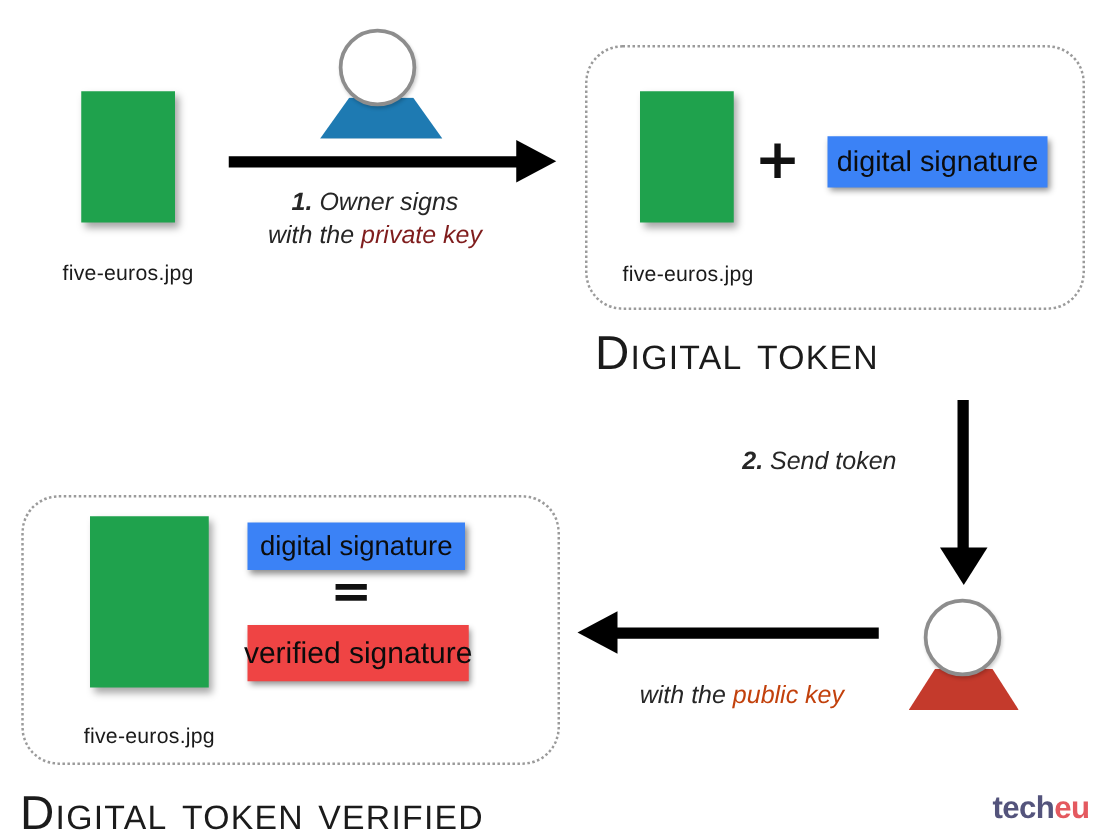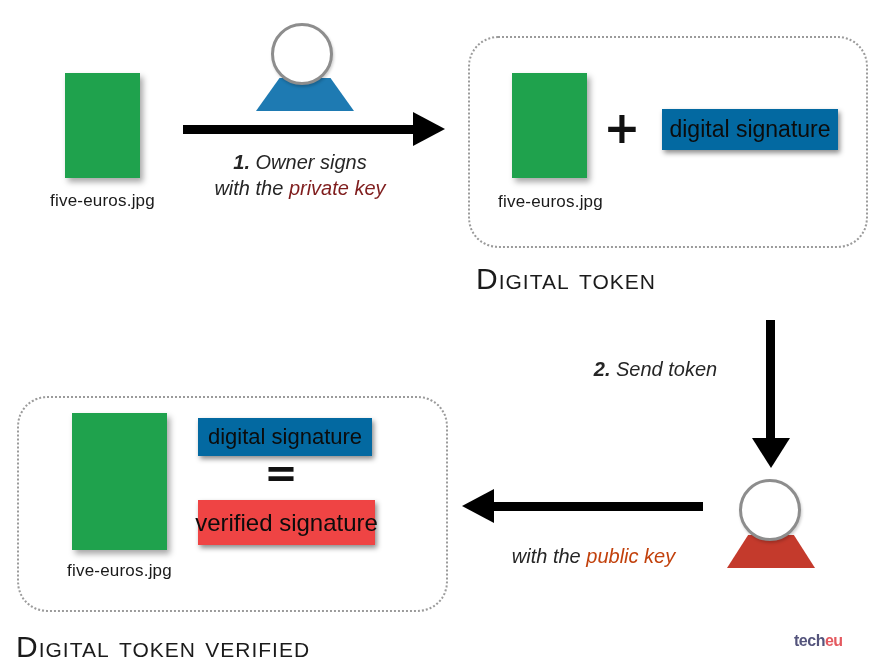--- a/index.html
+++ b/index.html
@@ -19,39 +19,40 @@
   }
   .chip {
     position: absolute;
     display: flex;
     align-items: center;
     justify-content: center;
     color: #0c0c0c;
     box-shadow: 2px 3px 5px rgba(0,0,0,0.45);
     white-space: nowrap;
   }
-  .chip.blue { background: #0369a1; }
+  .chip.blue { background: #3b82f6; }
   .chip.red  { background: #ef4444; }
   .file-label {
     position: absolute;
     text-align: center;
     font-size: 17px;
     color: #1a1a1a;
     letter-spacing: 0.2px;
+    margin-top: 18px;
   }
   .dotted-box {
     position: absolute;
     border: 2px dotted #9b9b9b;
     border-radius: 30px;
     background: transparent;
   }
   .section-title {
     position: absolute;
     font-variant: small-caps;
-    font-size: 30px;
+    font-size: 38px;
     letter-spacing: 1px;
     color: #1b1b1b;
     white-space: nowrap;
   }
   .step-text {
     position: absolute;
     text-align: center;
     font-size: 20px;
     line-height: 1.28;
     color: #262626;
@@ -85,21 +86,21 @@
   .person-body.red  { background: #c43a2c; }
   .op {
     position: absolute;
     font-family: "DejaVu Sans", sans-serif;
     font-weight: bold;
     color: #111;
     text-align: center;
   }
   .logo {
     position: absolute;
-    font-size: 16px;
+    font-size: 25px;
     font-weight: bold;
     letter-spacing: -0.5px;
     white-space: nowrap;
   }
   .logo-tech { color: #54547c; }
   .logo-eu   { color: #e4595f; }
 </style>
 </head>
 <body>
 

